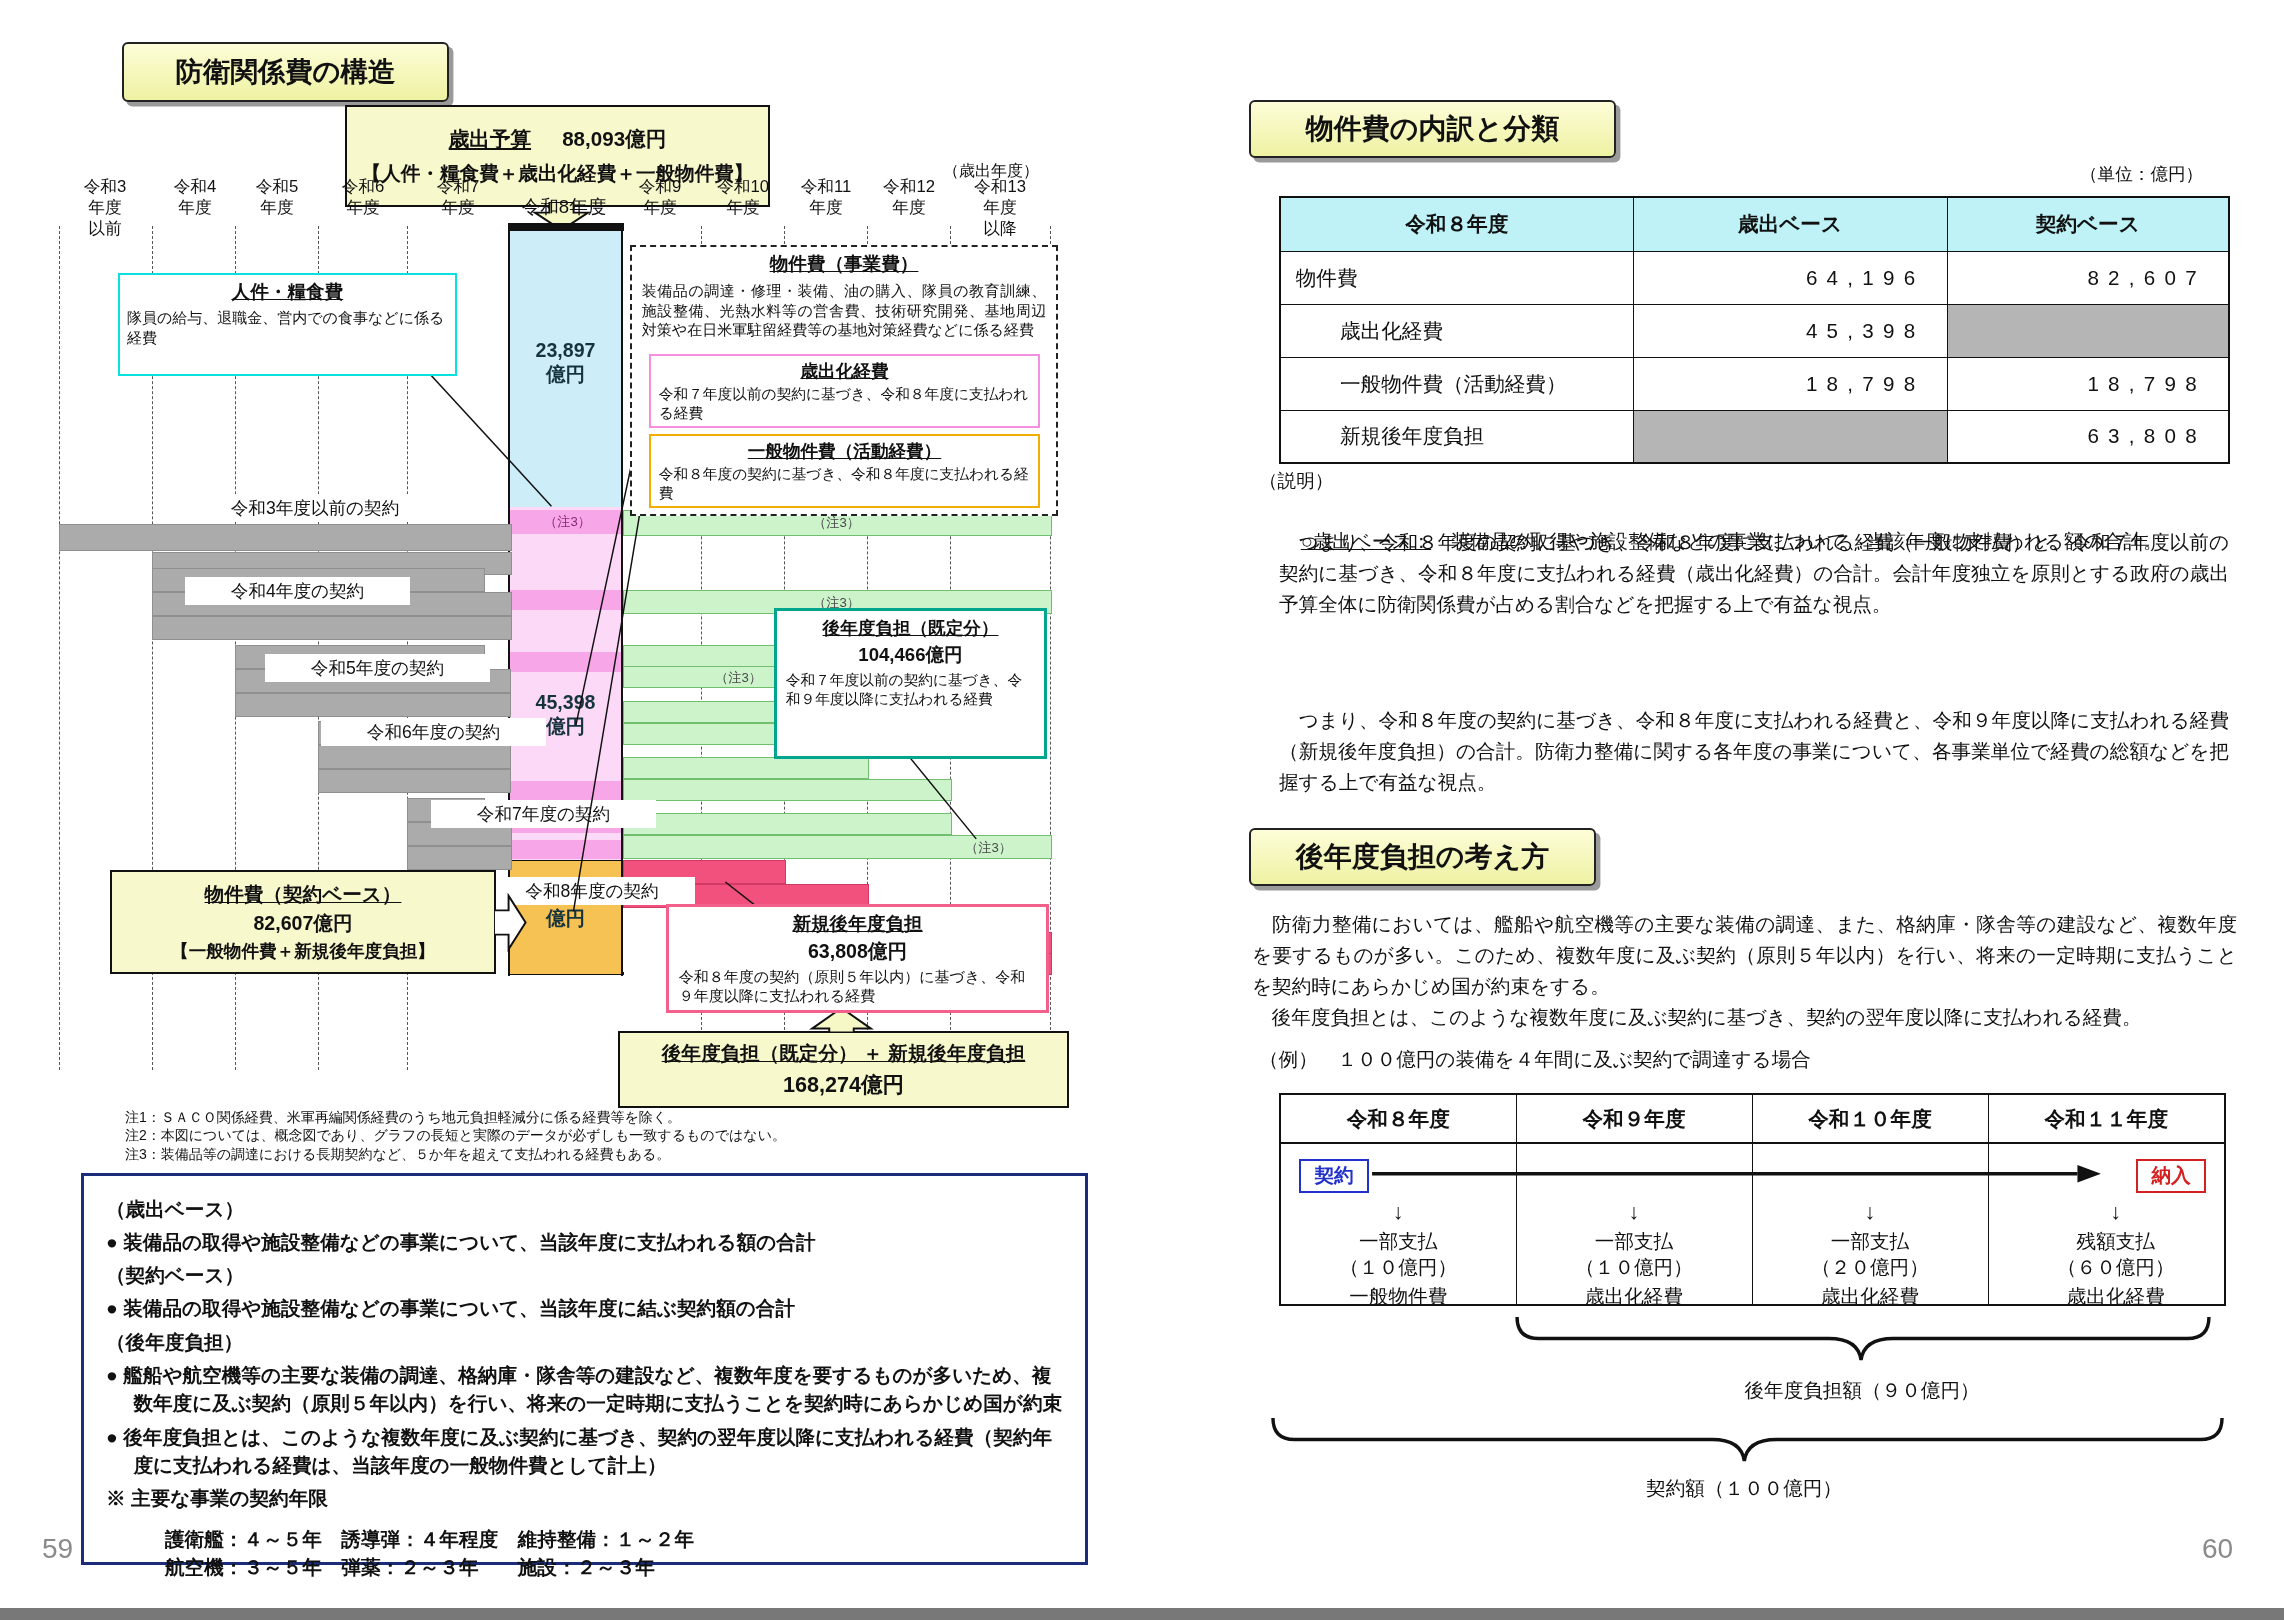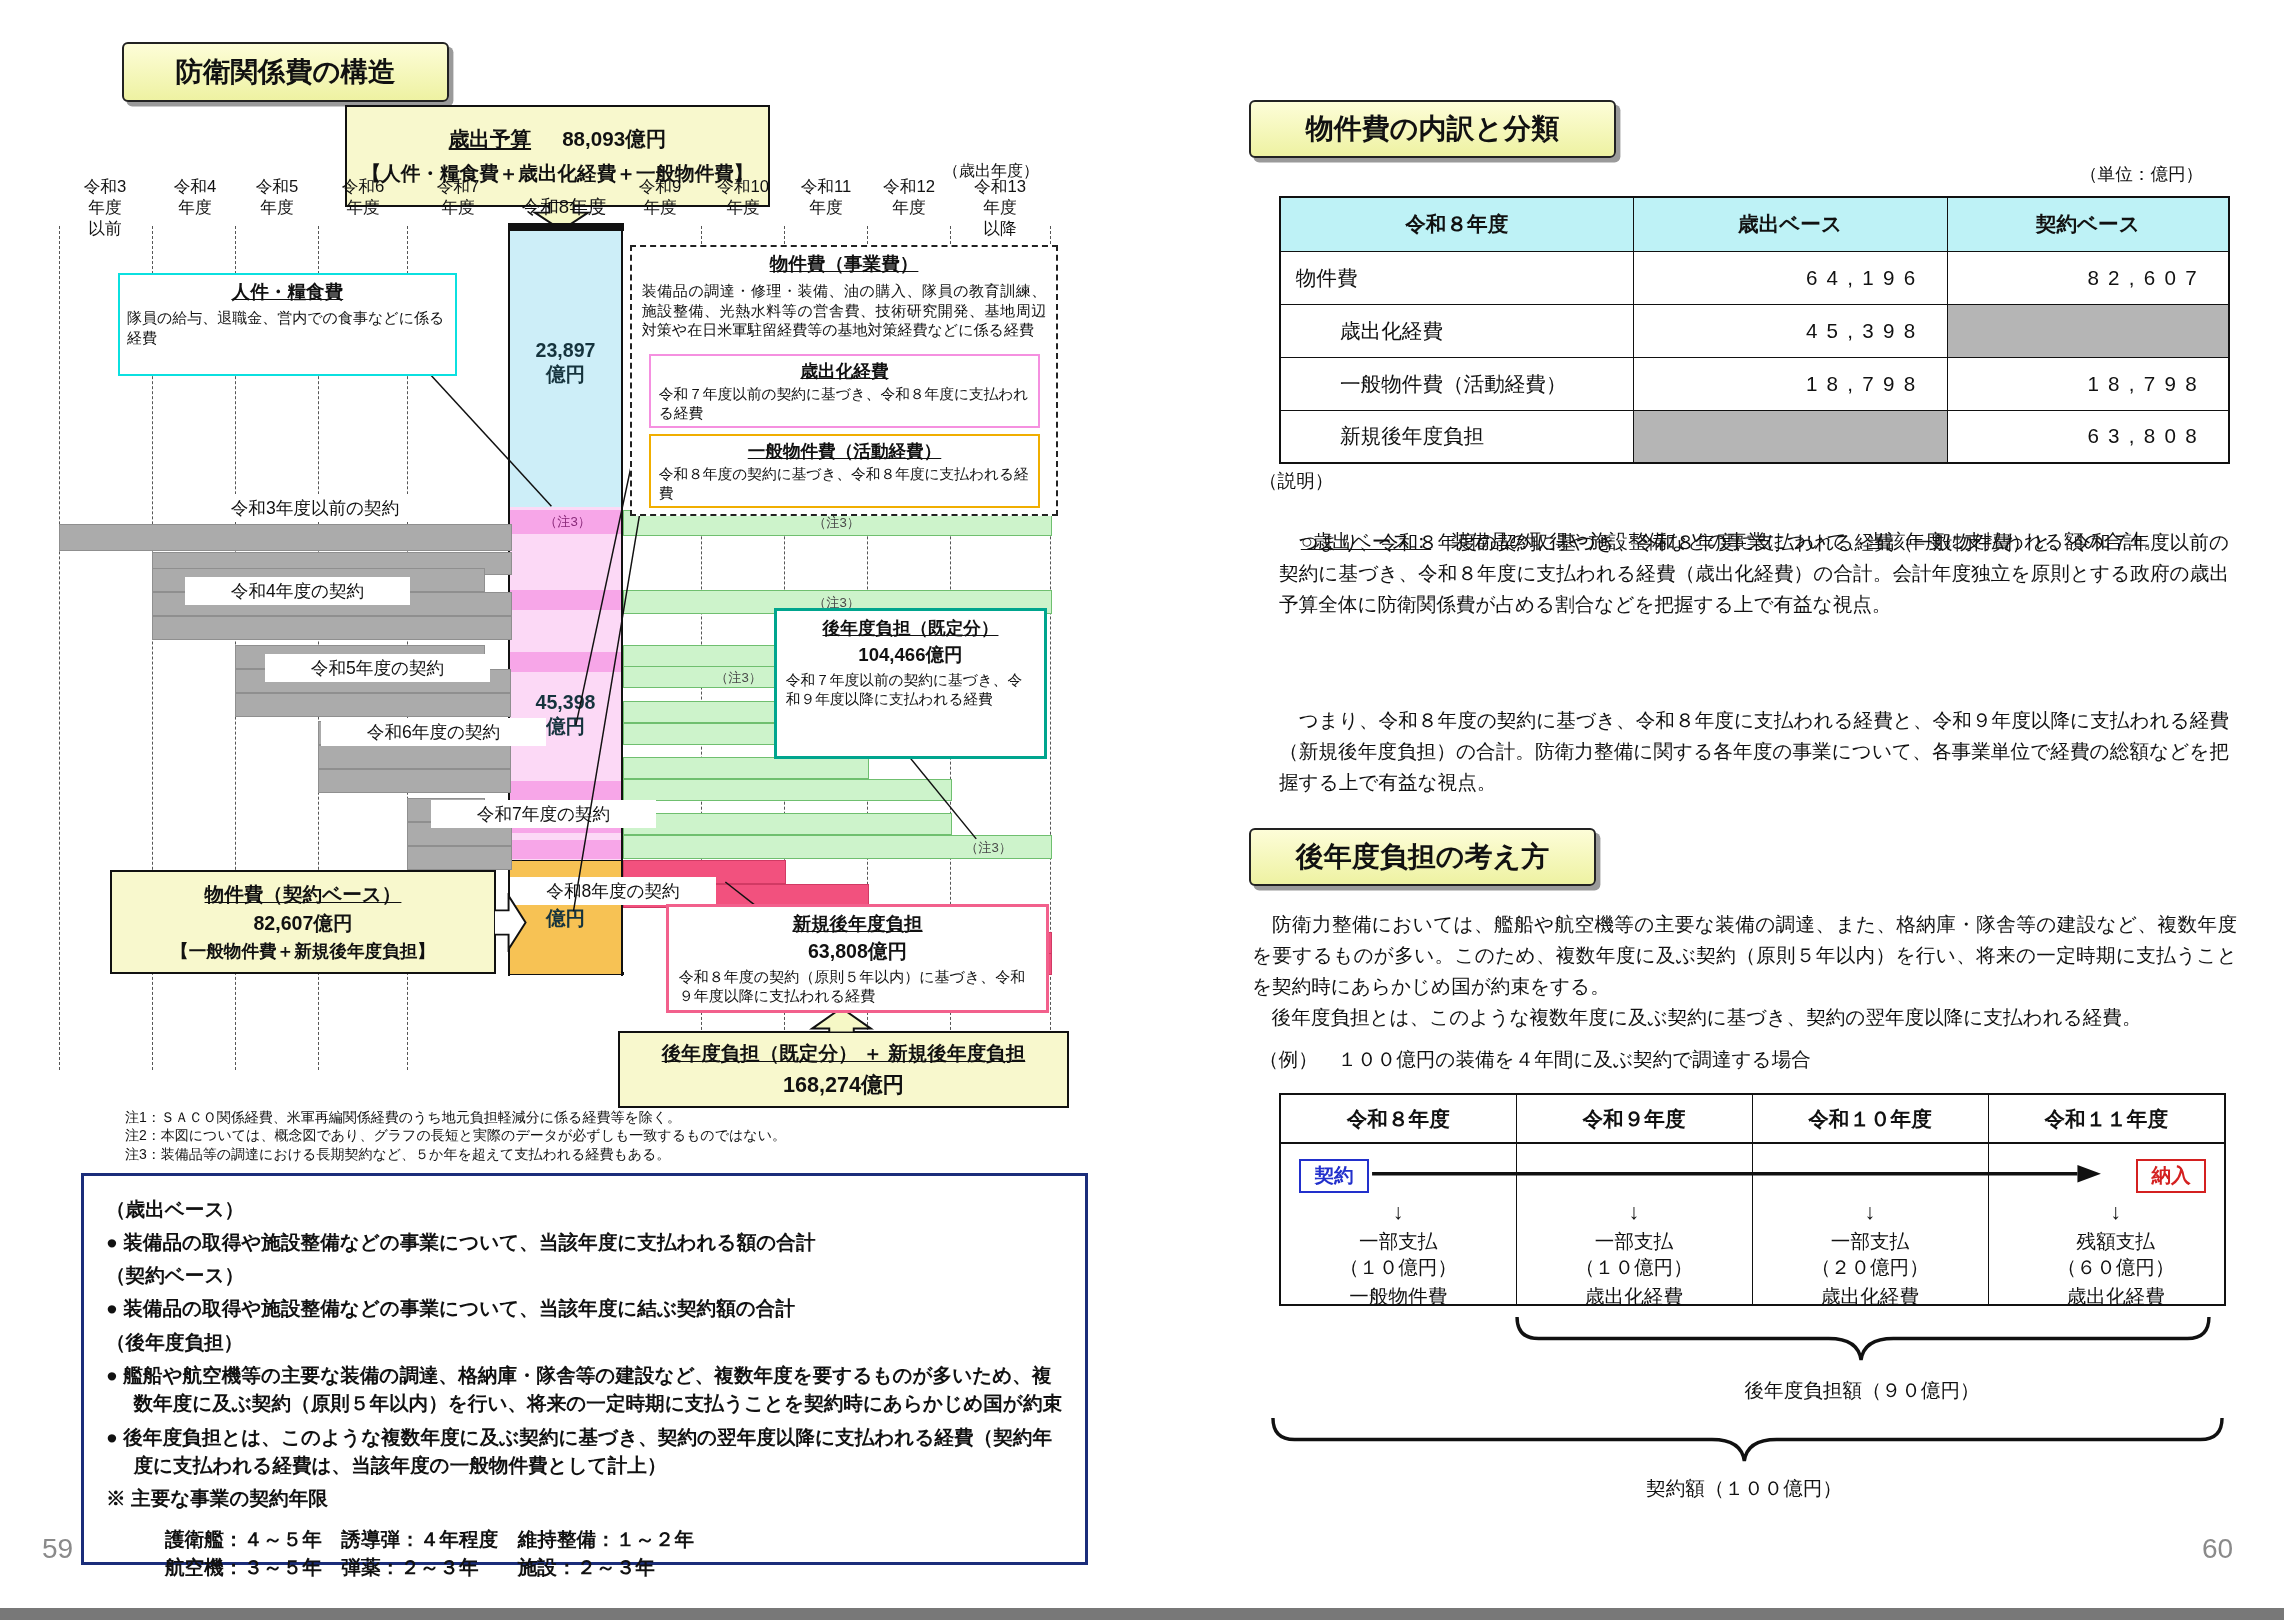--- a/index.html
+++ b/index.html
@@ -162,21 +162,21 @@
   <div class="bar redb" style="left:701px;top:908px;width:250px;height:21.6px;"></div>
   <div class="bar redb" style="left:701px;top:932px;width:349px;height:19.6px;"></div>
   <div class="bar redb" style="left:784px;top:953px;width:266px;height:19.6px;"></div>
   <div class="note3" style="left:990px;top:958px;color:#6a1430;">（注3）</div>
 
   <div class="clabel" style="left:190px;top:494px;width:250px;height:28px;">令和3年度以前の契約</div>
   <div class="clabel" style="left:185px;top:577px;width:225px;height:28px;">令和4年度の契約</div>
   <div class="clabel" style="left:265px;top:654px;width:225px;height:28px;">令和5年度の契約</div>
   <div class="clabel" style="left:321px;top:718px;width:225px;height:28px;">令和6年度の契約</div>
   <div class="clabel" style="left:431px;top:800px;width:225px;height:28px;">令和7年度の契約</div>
-  <div class="clabel" style="left:510px;top:877px;width:206px;height:28px;">令和8年度の契約</div>
+  <div class="clabel" style="left:489px;top:877px;width:206px;height:28px;">令和8年度の契約</div>
 
   <svg class="abs" style="left:0;top:0;pointer-events:none;" width="1142" height="1127" viewBox="0 0 2330 2300">
     <line x1="830" y1="712" x2="1125" y2="1033" stroke="#111" stroke-width="3"></line>
     <line x1="1320" y1="800" x2="1175" y2="1480" stroke="#111" stroke-width="3"></line>
     <line x1="1320" y1="960" x2="1170" y2="1860" stroke="#111" stroke-width="3"></line>
     <line x1="1850" y1="1538" x2="1992" y2="1712" stroke="#111" stroke-width="3"></line>
     <line x1="1480" y1="1800" x2="1618" y2="1908" stroke="#111" stroke-width="3"></line>
   </svg>
 
   <div class="wbox" style="left:118px;top:273px;width:321px;height:91px;border:2.9px solid #0be0e0;padding:3.9px 6.9px;">

